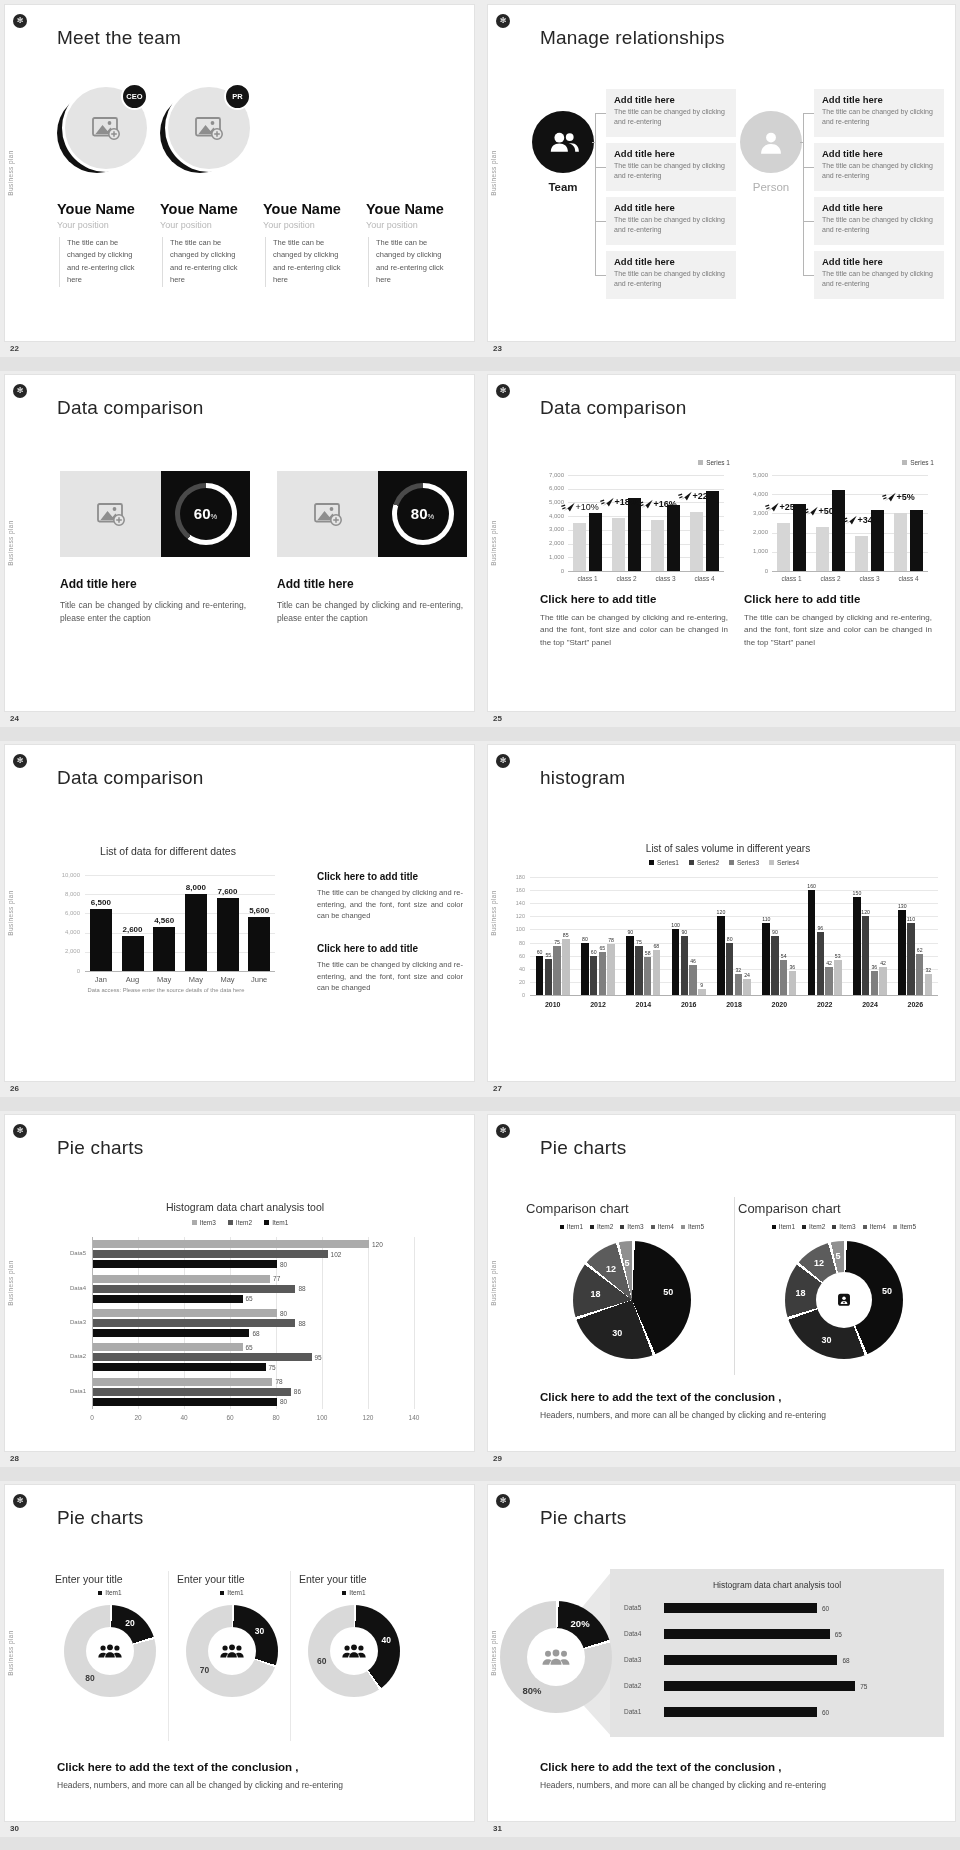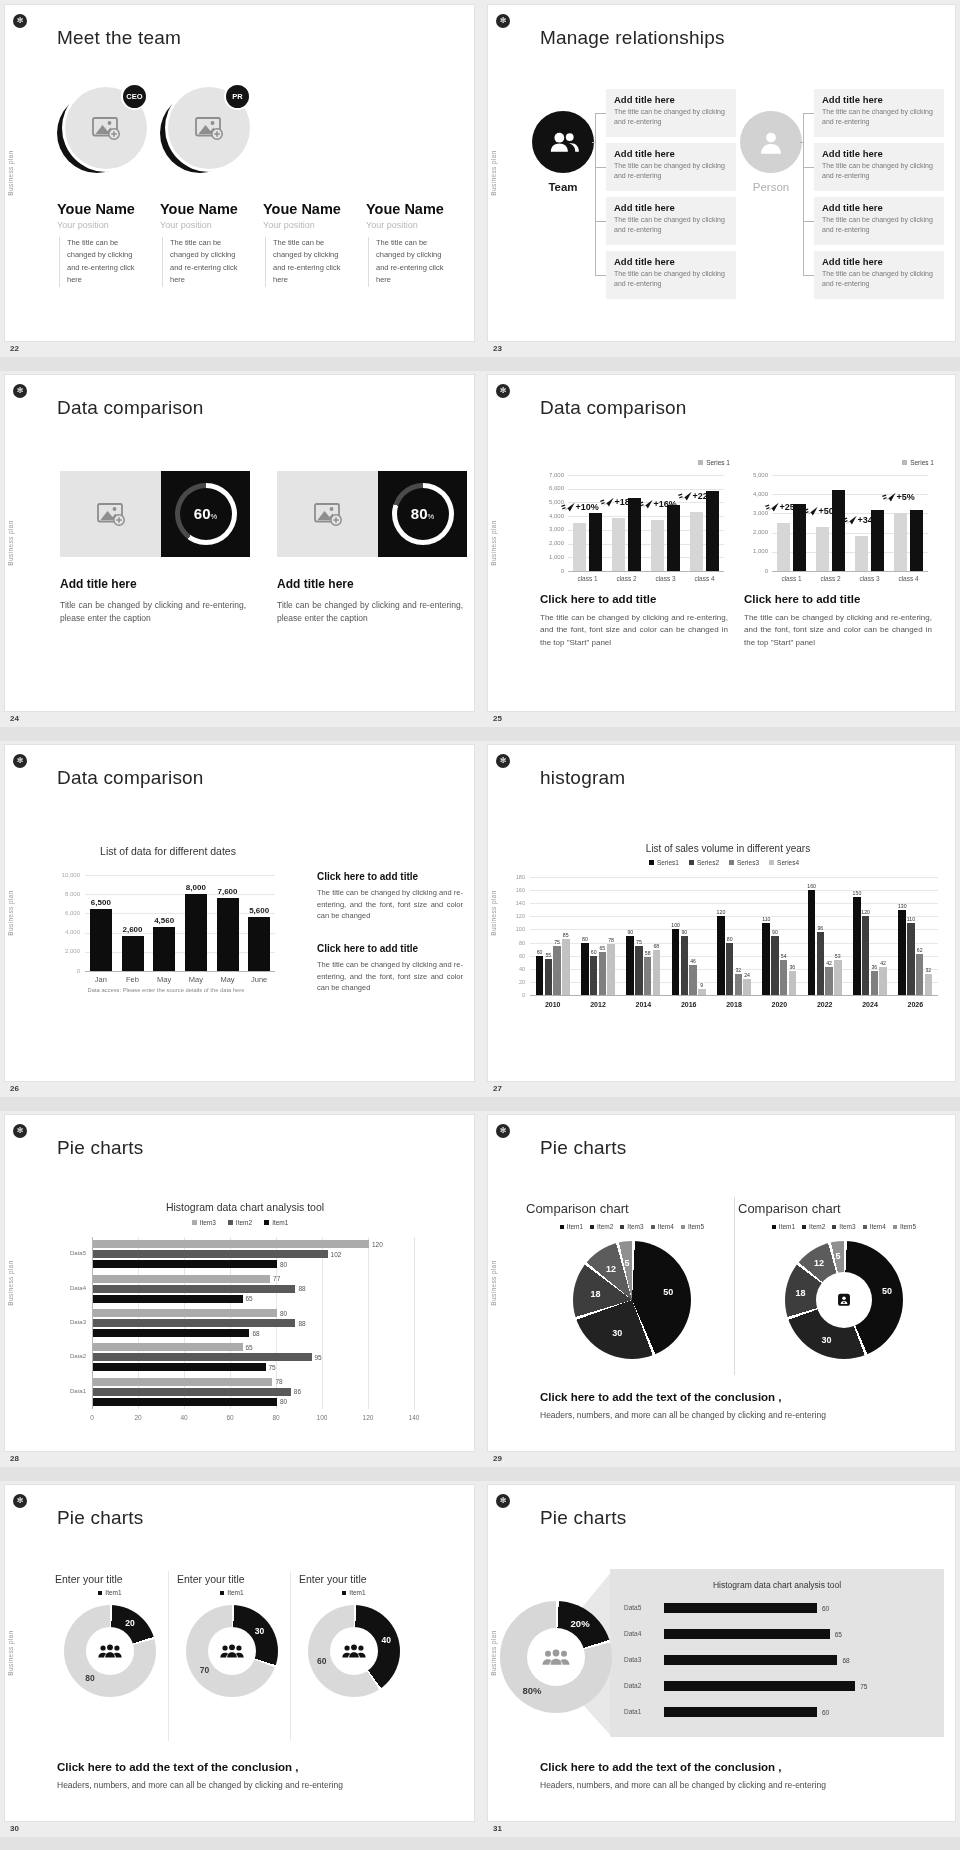--- a/index.html
+++ b/index.html
@@ -239,21 +239,21 @@
       <div style="position:absolute;left:0;top:12.5px;width:24px;text-align:right;font-size:6px;color:#8a8a8a">7,000</div>
       <div style="position:absolute;left:33px;top:64px;width:13px;height:48px;background:#d6d6d6"></div>
       <div style="position:absolute;left:49px;top:54.400000000000006px;width:13px;height:57.599999999999994px;background:#101010"></div>
       <div style="position:absolute;left:20.5px;top:43px;width:54px;display:flex;align-items:flex-end;gap:1px">
         <span class="ic" style="width:14px;height:10px">
           <svg viewBox="0 0 22 15">
             <path d="M4 14 L21.5 1 L14 14.5 L10.5 10 Z" fill="#141414"></path>
             <path d="M0.5 6.5 L6.5 4.5 M2 10.5 L7 8.5" stroke="#141414" stroke-width="1.8" fill="none"></path>
           </svg>
         </span>
-        <div style="font-size:9px;font-weight:bold;color:#111;line-height:1">+10%</div>
+        <div style="font-size:9px;font-weight:normal;color:#111;line-height:1">+10%</div>
       </div>
       <div style="position:absolute;left:28px;top:116px;width:39px;text-align:center;font-size:6.5px;color:#555">class 1</div>
       <div style="position:absolute;left:72px;top:58.51428571428571px;width:13px;height:53.48571428571429px;background:#d6d6d6"></div>
       <div style="position:absolute;left:88px;top:39.31428571428572px;width:13px;height:72.68571428571428px;background:#101010"></div>
       <div style="position:absolute;left:59.5px;top:37.51428571428571px;width:54px;display:flex;align-items:flex-end;gap:1px">
         <span class="ic" style="width:14px;height:10px">
           <svg viewBox="0 0 22 15">
             <path d="M4 14 L21.5 1 L14 14.5 L10.5 10 Z" fill="#141414"></path>
             <path d="M0.5 6.5 L6.5 4.5 M2 10.5 L7 8.5" stroke="#141414" stroke-width="1.8" fill="none"></path>
           </svg>
@@ -376,21 +376,21 @@
       <div style="position:absolute;left:0;top:48.900000000000006px;width:35px;text-align:right;font-size:6px;color:#aaa">6,000</div>
       <div style="position:absolute;left:40px;top:33.19999999999999px;width:190px;height:1px;background:#e8e8e8"></div>
       <div style="position:absolute;left:0;top:29.69999999999999px;width:35px;text-align:right;font-size:6px;color:#aaa">8,000</div>
       <div style="position:absolute;left:40px;top:14px;width:190px;height:1px;background:#e8e8e8"></div>
       <div style="position:absolute;left:0;top:10.5px;width:35px;text-align:right;font-size:6px;color:#aaa">10,000</div>
       <div style="position:absolute;left:44.833333333333336px;top:47.599999999999994px;width:22px;height:62.400000000000006px;background:#0d0d0d"></div>
       <div style="position:absolute;left:39.833333333333336px;top:36.599999999999994px;width:32px;text-align:center;font-size:8px;font-weight:bold;color:#1a1a1a">6,500</div>
       <div style="position:absolute;left:40px;top:114px;width:31.666666666666668px;text-align:center;font-size:7.5px;color:#555">Jan</div>
       <div style="position:absolute;left:76.5px;top:75.44px;width:22px;height:34.56px;background:#0d0d0d"></div>
       <div style="position:absolute;left:71.5px;top:64.44px;width:32px;text-align:center;font-size:8px;font-weight:bold;color:#1a1a1a">2,600</div>
-      <div style="position:absolute;left:71.66666666666667px;top:114px;width:31.666666666666668px;text-align:center;font-size:7.5px;color:#555">Feb</div>
+      <div style="position:absolute;left:71.66666666666667px;top:114px;width:31.666666666666668px;text-align:center;font-size:7.5px;color:#555">Aug</div>
       <div style="position:absolute;left:108.16666666666667px;top:66.22399999999999px;width:22px;height:43.776px;background:#0d0d0d"></div>
       <div style="position:absolute;left:103.16666666666667px;top:55.22399999999999px;width:32px;text-align:center;font-size:8px;font-weight:bold;color:#1a1a1a">4,560</div>
       <div style="position:absolute;left:103.33333333333334px;top:114px;width:31.666666666666668px;text-align:center;font-size:7.5px;color:#555">May</div>
       <div style="position:absolute;left:139.83333333333334px;top:33.19999999999999px;width:22px;height:76.80000000000001px;background:#0d0d0d"></div>
       <div style="position:absolute;left:134.83333333333334px;top:22.19999999999999px;width:32px;text-align:center;font-size:8px;font-weight:bold;color:#1a1a1a">8,000</div>
       <div style="position:absolute;left:135px;top:114px;width:31.666666666666668px;text-align:center;font-size:7.5px;color:#555">May</div>
       <div style="position:absolute;left:171.50000000000003px;top:37.03999999999999px;width:22px;height:72.96000000000001px;background:#0d0d0d"></div>
       <div style="position:absolute;left:166.50000000000003px;top:26.039999999999992px;width:32px;text-align:center;font-size:8px;font-weight:bold;color:#1a1a1a">7,600</div>
       <div style="position:absolute;left:166.66666666666669px;top:114px;width:31.666666666666668px;text-align:center;font-size:7.5px;color:#555">May</div>
       <div style="position:absolute;left:203.16666666666669px;top:56.239999999999995px;width:22px;height:53.760000000000005px;background:#0d0d0d"></div>

